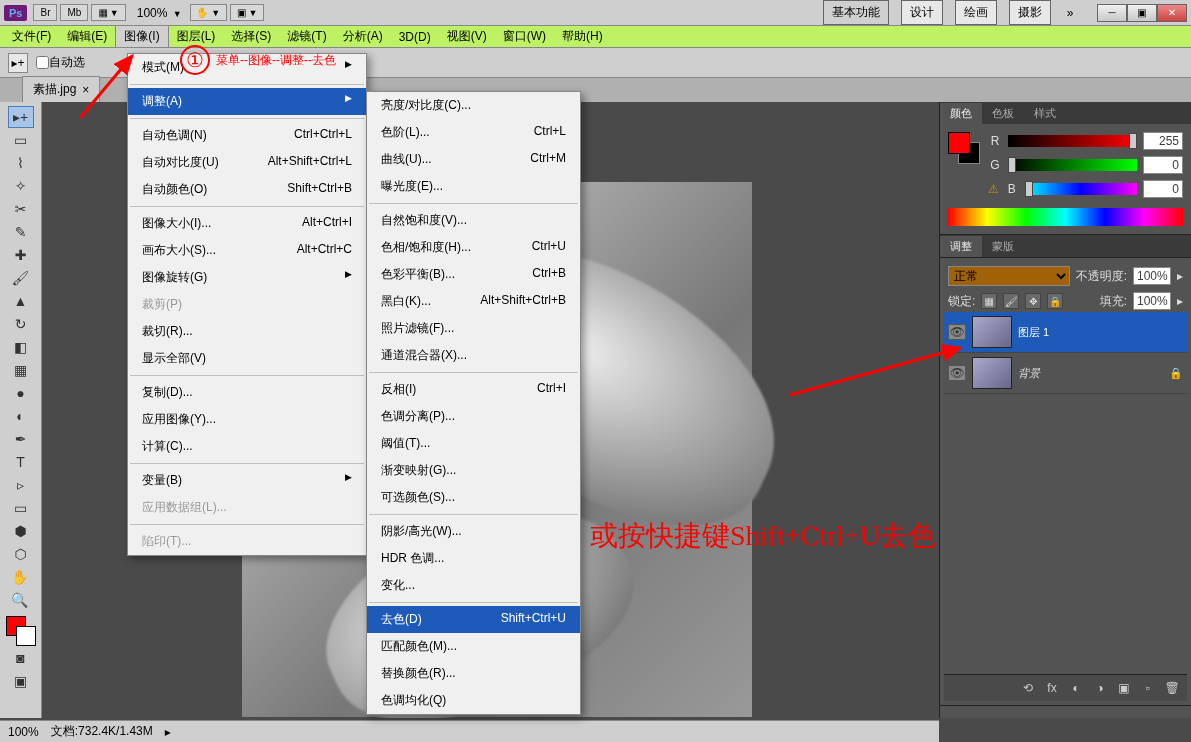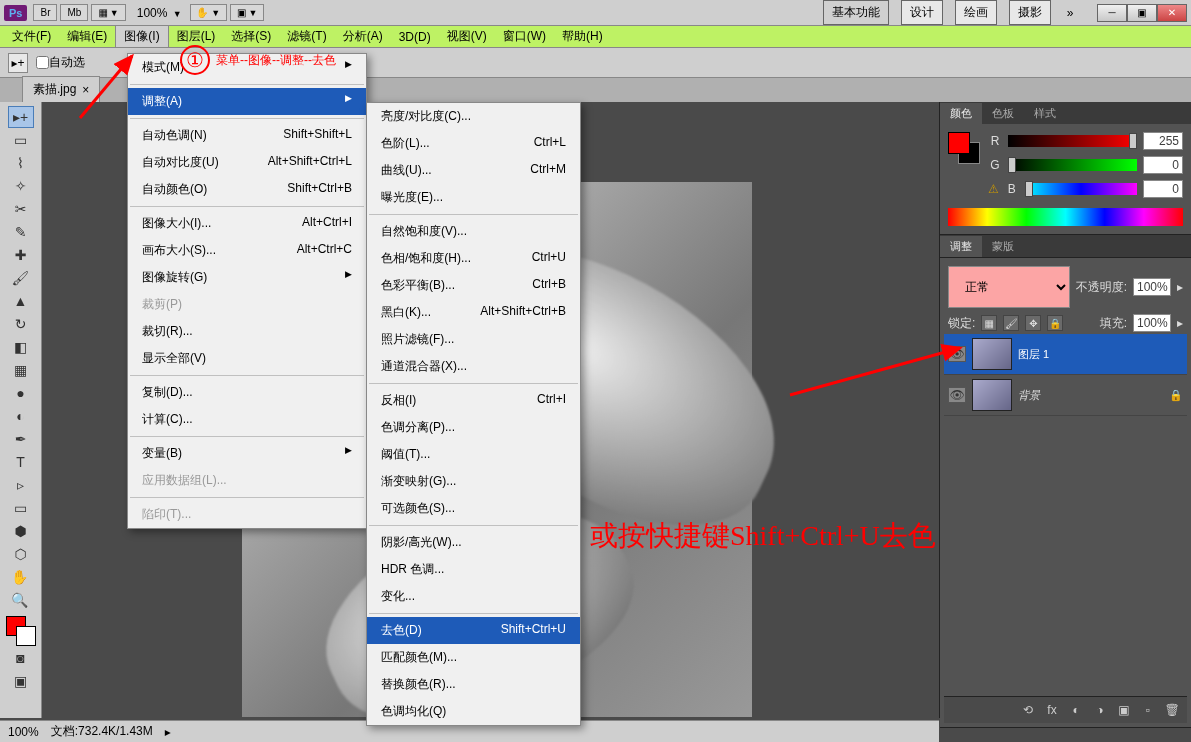--- a/index.html
+++ b/index.html
@@ -37,21 +37,21 @@
 .s1{left:60px;top:330px;transform:rotate(-25deg) scale(0.9)}
 .s2{left:180px;top:100px;transform:rotate(25deg) scale(1.1)}
 .panels{width:252px;background:#535353;border-left:1px solid #222}
 .menu{position:absolute;background:#f0f0f0;border:1px solid #888;box-shadow:3px 3px 8px rgba(0,0,0,0.4);z-index:100}
 .menu1{left:127px;top:53px;width:240px}
 .menu-item{padding:5px 14px;display:flex;justify-content:space-between;cursor:pointer;white-space:nowrap}
 .menu-item.hl{background:#1e5bb8;color:#fff}
 .menu-item.dis{color:#999}
 .menu-sep{height:1px;background:#c0c0c0;margin:3px 2px}
 .menu-item .arrow{margin-left:auto;font-size:9px}
-.menu2{left:366px;top:102px;width:215px}
+.menu2{left:366px;top:91px;width:215px}
 .annot{position:absolute;color:#ff0000;font-family:SimSun;font-weight:normal;z-index:200;pointer-events:none}
 .annot1{left:180px;top:45px;font-size:30px;display:flex;align-items:center}
 .circ{display:inline-flex;width:30px;height:30px;border:2px solid #ff0000;border-radius:50%;align-items:center;justify-content:center;font-size:20px;margin-right:6px}
 .annot2{left:590px;top:517px;font-size:28px}
 .arrow-svg{position:absolute;z-index:150;pointer-events:none}
 .panel-grp{background:#535353;border-bottom:1px solid #222}
 .panel-tabs{display:flex;background:#3a3a3a;height:22px;align-items:flex-end}
 .ptab{padding:3px 10px;color:#aaa;cursor:pointer;font-size:11px}
 .ptab.active{background:#535353;color:#e8e8e8}
 .color-panel{padding:8px;background:#535353}
@@ -62,21 +62,21 @@
 .slider.g{background:linear-gradient(90deg,#000,#0f0)}
 .slider.b{background:linear-gradient(90deg,cyan,blue,magenta)}
 .slider .thumb{position:absolute;top:-2px;width:8px;height:16px;background:#ccc;border:1px solid #444}
 .valbox{width:40px;background:#fff;border:1px solid #888;padding:1px 3px;text-align:right;color:#404040}
 .spectrum{height:18px;background:linear-gradient(90deg,red,yellow,lime,cyan,blue,magenta,red);margin-top:4px}
 .cswatch{width:32px;height:32px;position:relative}
 .csw-fg{position:absolute;width:22px;height:22px;background:#f00;border:1px solid #000;top:0;left:0}
 .csw-bg{position:absolute;width:22px;height:22px;background:#000;border:1px solid #888;bottom:0;right:0}
 .layers-panel{background:#535353;padding:4px}
 .layer-opts{display:flex;gap:6px;align-items:center;padding:4px;color:#ddd;font-size:11px}
-.layer-opts select{flex:1;background:#fca5a5;border:1px solid #888;padding:12px}
+.layer-opts select{flex:1;background:#a16207;border:1px solid #888;padding:1px}
 .lock-row{display:flex;align-items:center;gap:6px;padding:2px 4px;color:#ddd;font-size:11px}
 .lock-row .icn{width:16px;height:16px;background:#6a6a6a;border:1px solid #444;display:flex;align-items:center;justify-content:center;font-size:10px}
 .layer{display:flex;align-items:center;padding:4px;gap:6px;border-bottom:1px solid #444}
 .layer.sel{background:#1e5bb8;color:#fff}
 .layer .eye{width:18px;height:16px;display:flex;align-items:center;justify-content:center;color:#333;background:#888;border:1px solid #555}
 .layer .thumb{width:40px;height:32px;background:linear-gradient(135deg,#aac,#668);border:1px solid #222}
 .layer .name{flex:1;font-size:11px}
 .layer .lock{font-size:11px}
 .layers-space{height:280px}
 .layer-btns{display:flex;gap:2px;padding:4px;justify-content:flex-end;background:#4a4a4a;border-top:1px solid #222}
@@ -284,21 +284,21 @@
       <span class="arrow">▶</span>
     </div>
     <div class="menu-sep"></div>
     <div class="menu-item hl">
       <span>调整(A)</span>
       <span class="arrow">▶</span>
     </div>
     <div class="menu-sep"></div>
     <div class="menu-item">
       <span>自动色调(N)</span>
-      <span>Shift+Shift+L</span>
+      <span>Ctrl+Ctrl+L</span>
     </div>
     <div class="menu-item">
       <span>自动对比度(U)</span>
       <span>Alt+Shift+Ctrl+L</span>
     </div>
     <div class="menu-item">
       <span>自动颜色(O)</span>
       <span>Shift+Ctrl+B</span>
     </div>
     <div class="menu-sep"></div>
@@ -319,20 +319,23 @@
     </div>
     <div class="menu-item">
       <span>裁切(R)...</span>
     </div>
     <div class="menu-item">
       <span>显示全部(V)</span>
     </div>
     <div class="menu-sep"></div>
     <div class="menu-item">
       <span>复制(D)...</span>
+    </div>
+    <div class="menu-item">
+      <span>应用图像(Y)...</span>
     </div>
     <div class="menu-item">
       <span>计算(C)...</span>
     </div>
     <div class="menu-sep"></div>
     <div class="menu-item">
       <span>变量(B)</span>
       <span class="arrow">▶</span>
     </div>
     <div class="menu-item dis">

